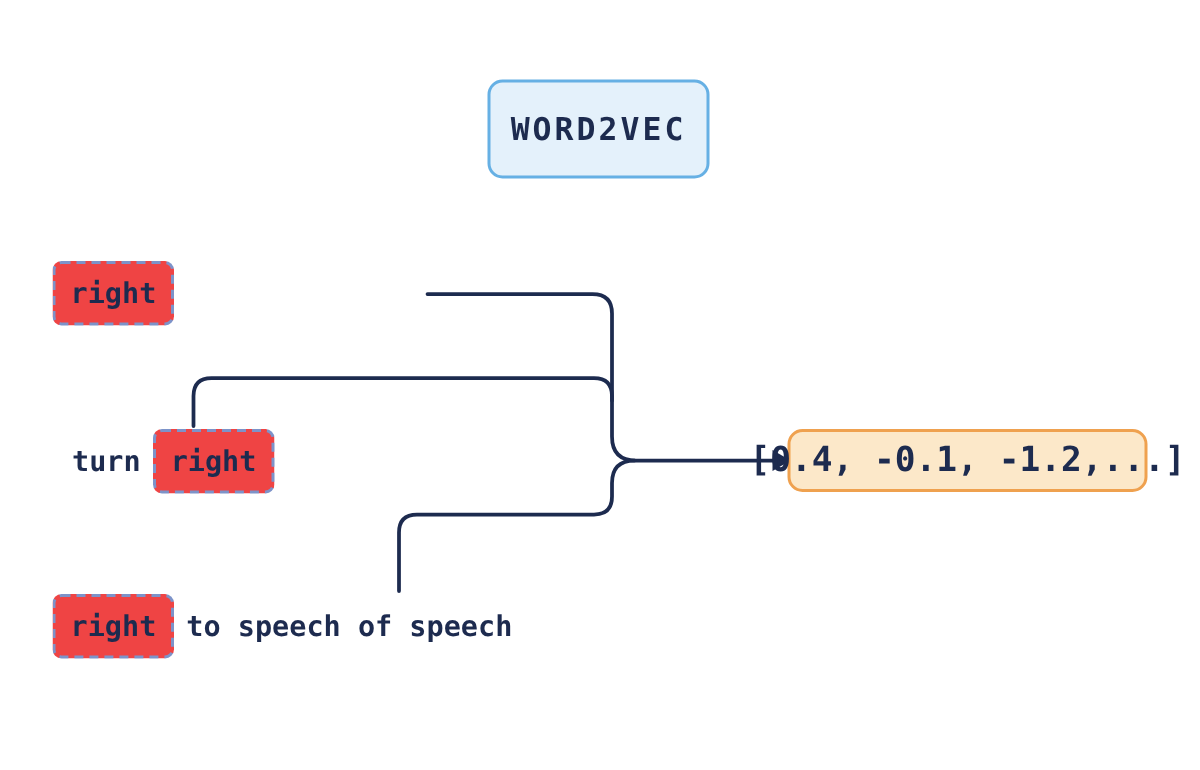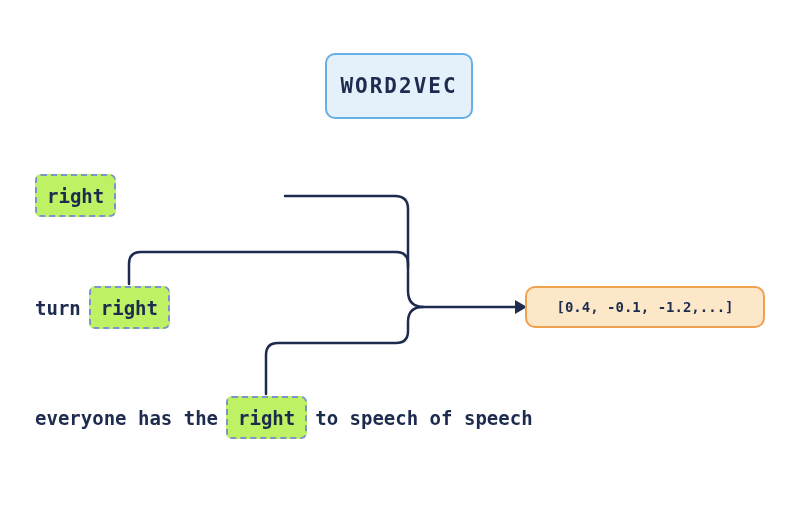--- a/index.html
+++ b/index.html
@@ -52,47 +52,47 @@
     position: absolute;
     display: flex;
     align-items: center;
     gap: 8px;
     height: 47px;
     font-size: 19px;
     font-weight: 600;
     white-space: pre;
   }
   .row1 { left: 35px; top: 172px; }
-  .row2 { left: 35px; top: 284px; }
+  .row2 { left: 48px; top: 284px; }
   .row3 { left: 35px; top: 394px; }
   .word-box {
     display: flex;
     align-items: center;
     justify-content: center;
     height: 43px;
     padding: 0 10px;
     box-sizing: border-box;
     border: 2px dashed var(--dashed-border, #7d93c9);
     border-radius: 6px;
-    background: #bef264;
+    background: #ef4444;
   }
   .vector-box {
     position: absolute;
     left: 525px;
     top: 286px;
     width: 240px;
     height: 42px;
     box-sizing: border-box;
     display: flex;
     align-items: center;
     justify-content: center;
     background: var(--vector-fill, #fce8c9);
     border: 2px solid var(--vector-border, #efa14f);
     border-radius: 10px;
-    font-size: 14px;
+    font-size: 23px;
     font-weight: bold;
     white-space: pre;
   }
 </style>
 </head>
 <body>
 
 <div class="canvas">
 
   <svg class="wires" width="800" height="513" viewBox="0 0 800 513" aria-hidden="true">
@@ -113,21 +113,20 @@
   </div>
 
   <div class="row row2">
     <span>turn</span>
     <span class="word-box">
       <span>right</span>
     </span>
   </div>
 
   <div class="row row3">
-    <span>everyone has the</span>
     <span class="word-box">
       <span>right</span>
     </span>
     <span>to speech of speech</span>
   </div>
 
   <div class="vector-box">
     <span>[0.4, -0.1, -1.2,...]</span>
   </div>
 

